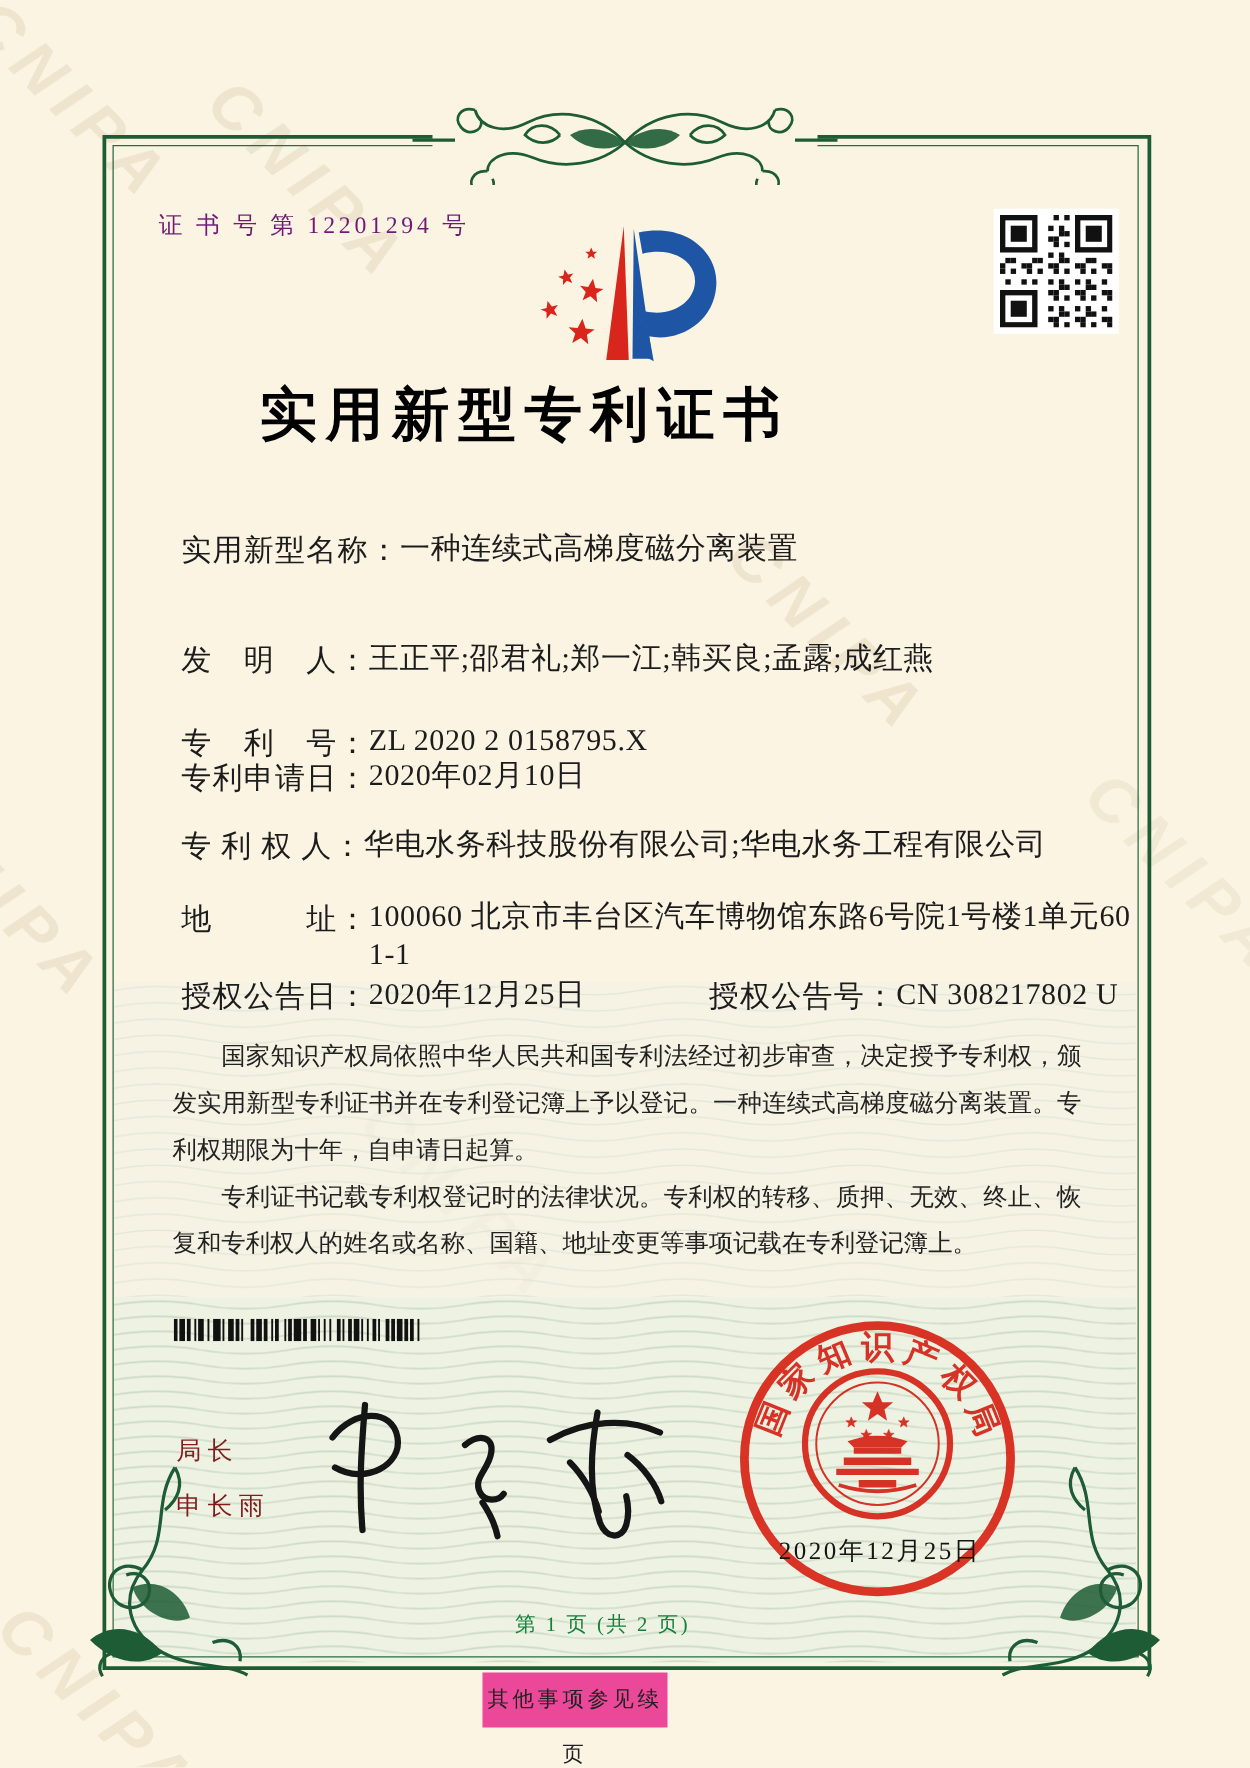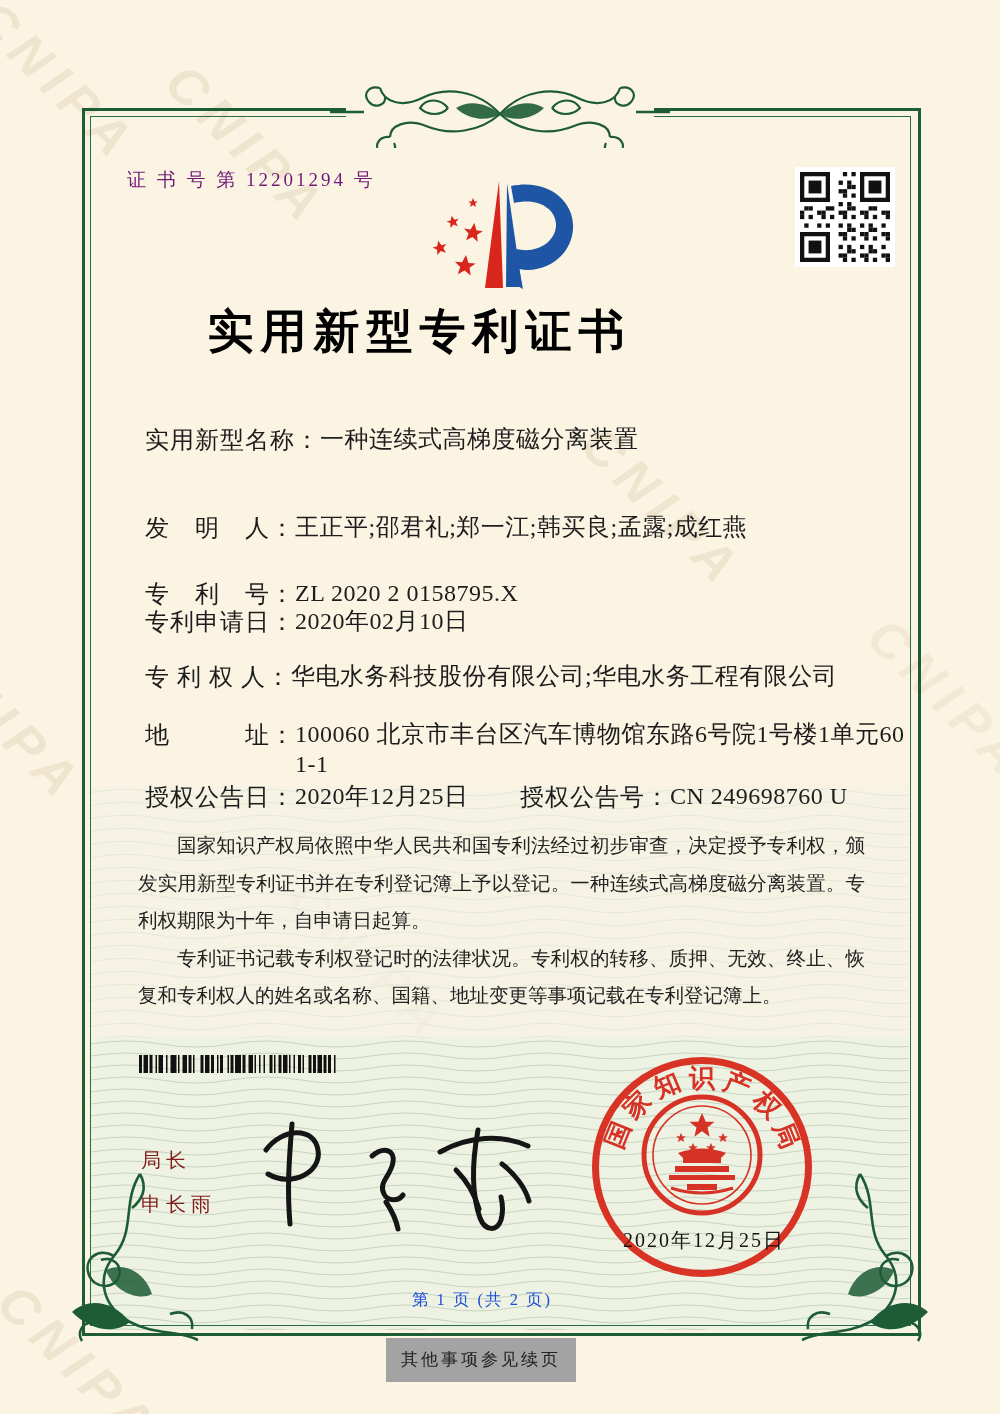--- a/index.html
+++ b/index.html
@@ -63,22 +63,22 @@
   
   .seal{position:absolute;left:592px;top:1057px;width:220px;height:220px;z-index:5;opacity:.95;}
   .seal-ring{position:absolute;left:0;top:0;width:206px;height:206px;border:7px solid #d8291b;border-radius:50%;}
   .seal-ch{position:absolute;font-weight:700;font-size:26px;color:#d5281c;font-family:"Liberation Serif",serif;}
   .seal-emblem{position:absolute;left:44px;top:32px;}
   .seal-date{position:absolute;left:602px;top:1227px;width:204px;text-align:center;z-index:6;
              font-size:20px;letter-spacing:2px;color:#141414;}
 
   
   .page-num{position:absolute;left:0;top:1289px;width:964px;text-align:center;
-            font-size:16.5px;letter-spacing:2px;color:#1d4ed8;z-index:4;}
-  .note-box{position:absolute;left:386px;top:1338px;width:190px;height:44px;background:#a3a3a3;
+            font-size:16.5px;letter-spacing:2px;color:#15803d;z-index:4;}
+  .note-box{position:absolute;left:386px;top:1338px;width:148px;height:44px;background:#ec4899;
             text-align:center;line-height:44px;font-size:17px;letter-spacing:3px;color:#222;z-index:4;}
 </style>
 </head>
 <body>
 
 <div class="page">
 
   <span class="wm wm1">CNIPA</span>
   <span class="wm wm2">CNIPA</span>
   <span class="wm wm3">CNIPA</span>
@@ -281,21 +281,21 @@
   <div class="row r4">
     <span class="lbl">专 利 权 人：</span><span class="val">华电水务科技股份有限公司;华电水务工程有限公司</span>
   </div>
   <div class="row r5">
     <span class="lbl">地　　　址：</span><span class="val">100060 北京市丰台区汽车博物馆东路6号院1号楼1单元60
 1-1</span>
   </div>
 
   <div class="row grant">
     <span class="lbl">授权公告日：</span><span class="val">2020年12月25日</span>
-    <span class="pair2"><span class="lbl" style="min-width:0;">授权公告号：</span><span class="val">CN 249698760 U</span></span>
+    <span class="pair2"><span class="lbl" style="min-width:0;margin-left:47px;">授权公告号：</span><span class="val">CN 308217802 U</span></span>
   </div>
 
   <div class="body-text">
     <p>国家知识产权局依照中华人民共和国专利法经过初步审查，决定授予专利权，颁发实用新型专利证书并在专利登记簿上予以登记。一种连续式高梯度磁分离装置。专利权期限为十年，自申请日起算。</p>
     <p>专利证书记载专利权登记时的法律状况。专利权的转移、质押、无效、终止、恢复和专利权人的姓名或名称、国籍、地址变更等事项记载在专利登记簿上。</p>
   </div>
 
   <svg class="barcode" id="barcode-bars" width="263" height="18" fill="#111">
       <rect x="0" y="0" width="3" height="18"></rect>
       <rect x="4.5" y="0" width="4.5" height="18"></rect>

